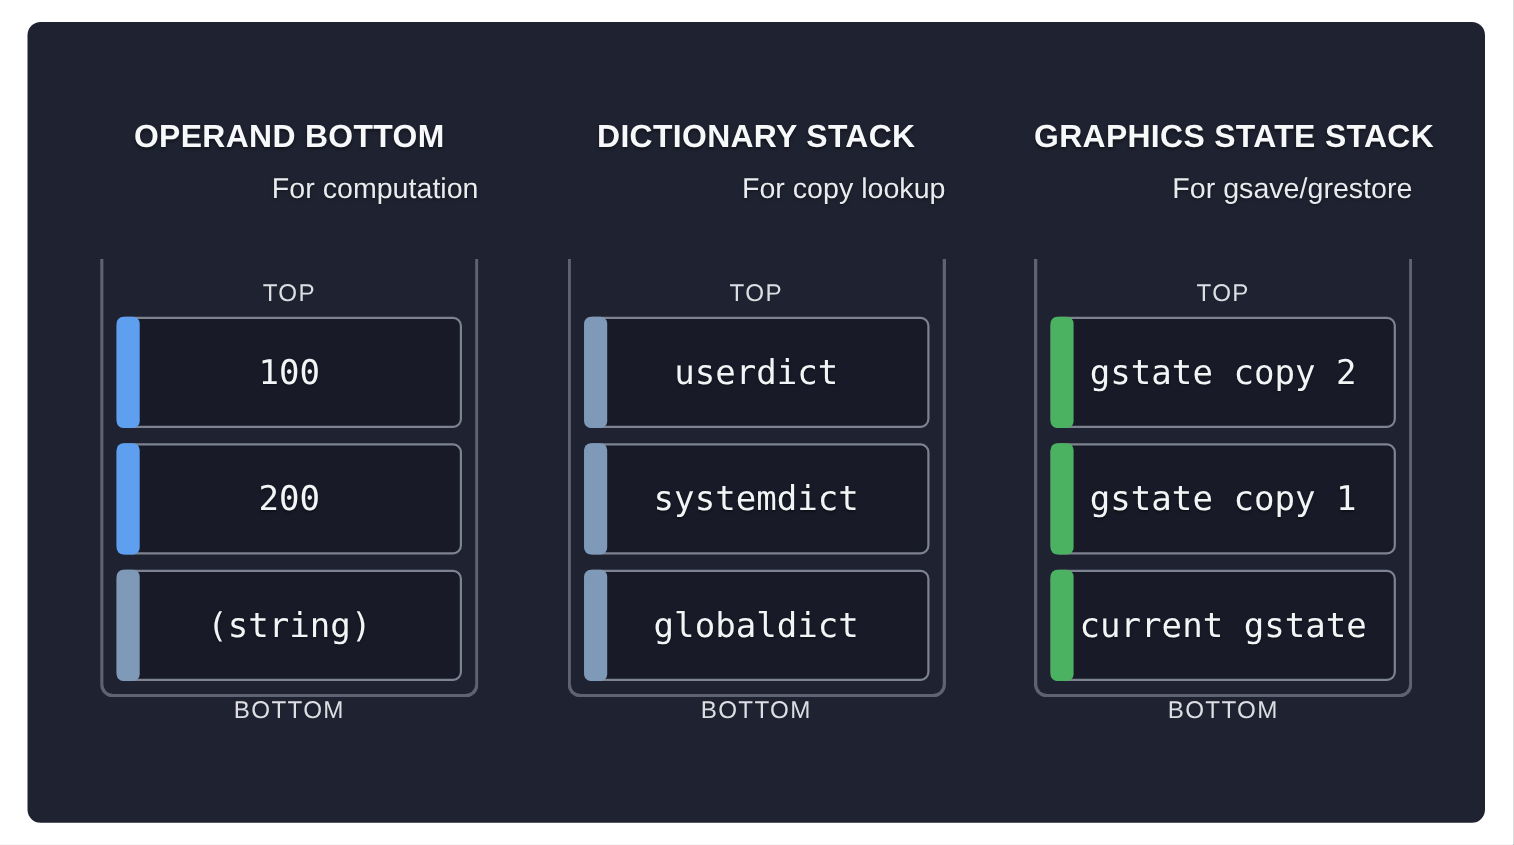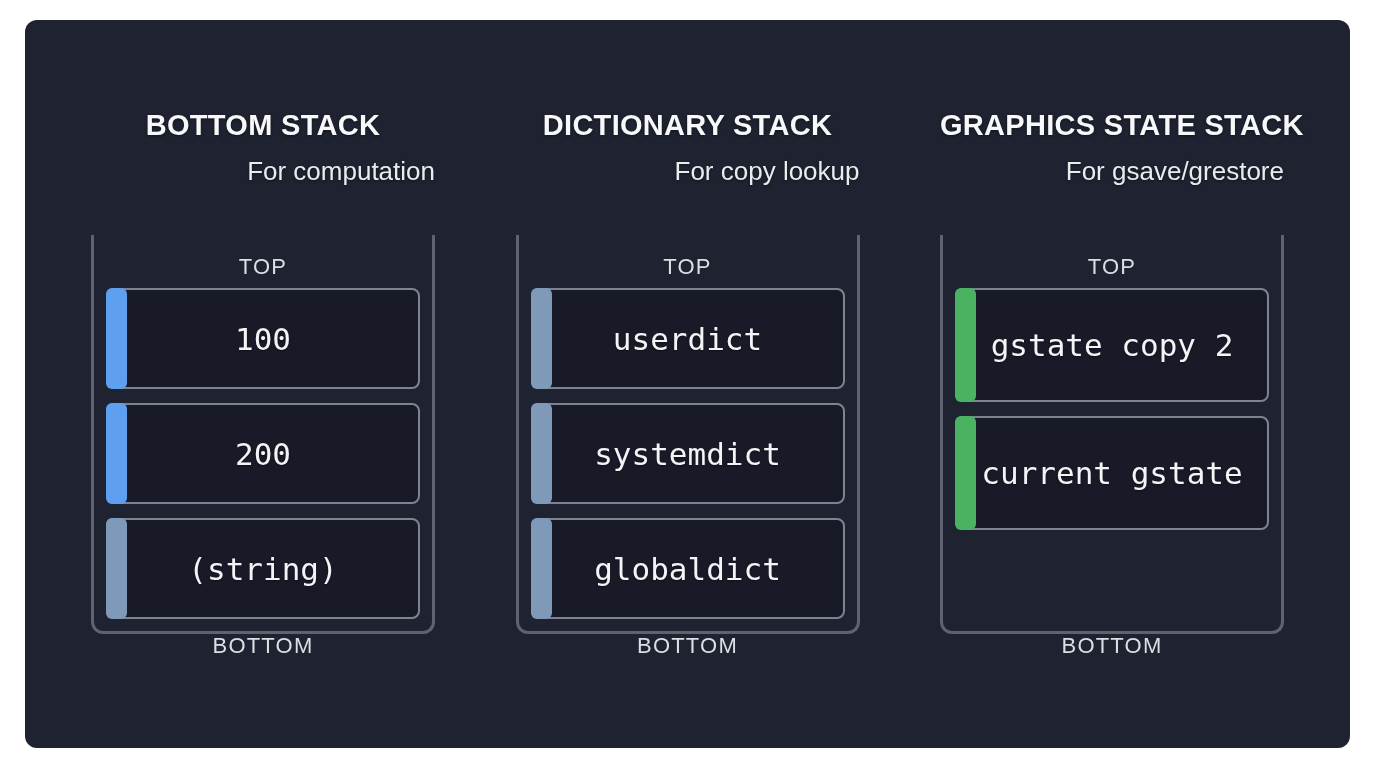--- a/index.html
+++ b/index.html
@@ -96,21 +96,21 @@
     white-space: nowrap;
     text-shadow: 0 1px 2px rgba(0,0,0,0.4);
   }
 </style>
 </head>
 <body>
 
 <div class="panel">
 
   <div class="col">
-    <div class="stack-title">BOTTOM STACK</div>
+    <div class="stack-title">OPERAND BOTTOM</div>
     <div class="stack-subtitle">For computation</div>
     <div class="stack-frame">
       <div class="top-label">TOP</div>
       <div class="stack-item">
         <span class="accent-bar" style="background: rgb(94, 159, 240);"></span>
         <span class="item-label">100</span>
       </div>
       <div class="stack-item">
         <span class="accent-bar" style="background: rgb(94, 159, 240);"></span>
         <span class="item-label">200</span>
@@ -148,19 +148,23 @@
     <div class="stack-title">GRAPHICS STATE STACK</div>
     <div class="stack-subtitle">For gsave/grestore</div>
     <div class="stack-frame">
       <div class="top-label">TOP</div>
       <div class="stack-item">
         <span class="accent-bar" style="background: rgb(75, 178, 97);"></span>
         <span class="item-label">gstate copy 2</span>
       </div>
       <div class="stack-item">
         <span class="accent-bar" style="background: rgb(75, 178, 97);"></span>
+        <span class="item-label">gstate copy 1</span>
+      </div>
+      <div class="stack-item">
+        <span class="accent-bar" style="background: rgb(75, 178, 97);"></span>
         <span class="item-label">current gstate</span>
       </div>
     </div>
     <div class="bottom-label">BOTTOM</div>
   </div>
 
 </div>
 
 </body></html>

